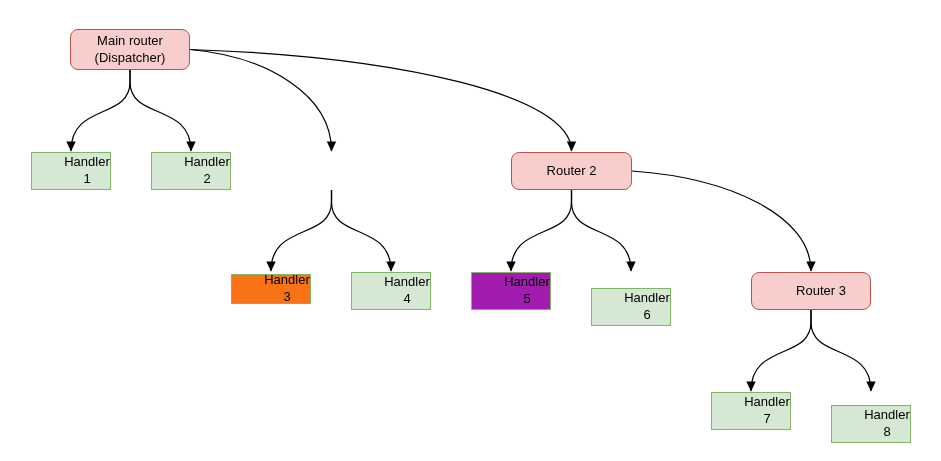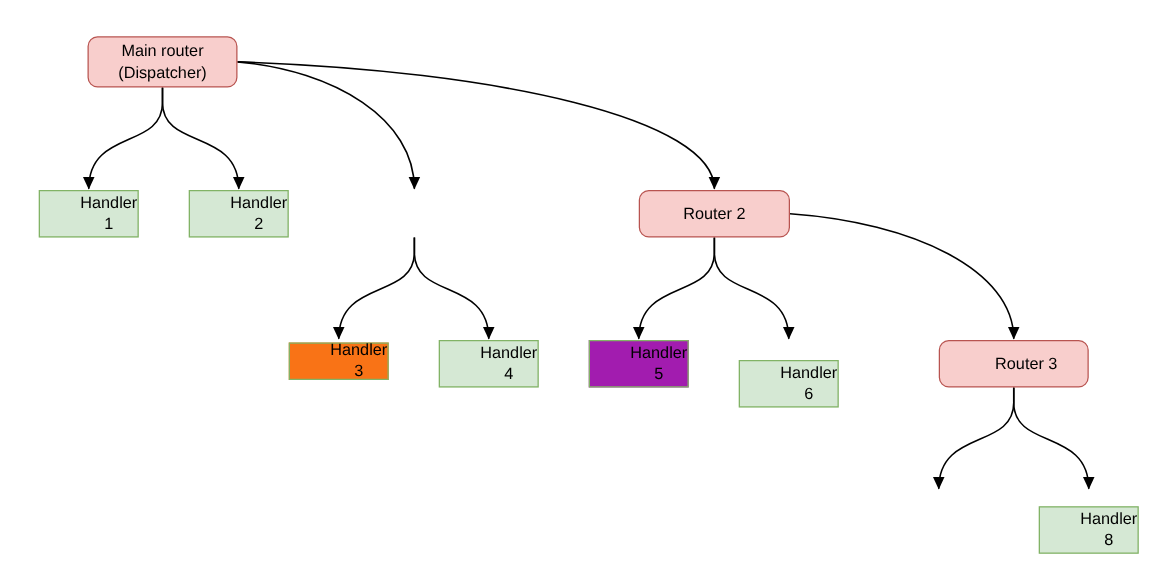--- a/index.html
+++ b/index.html
@@ -72,14 +72,15 @@
 <div class="node router" style="left: 70px; top: 29px; width: 120px; height: 41px; background: rgb(248, 206, 204); border: 1.4px solid rgb(184, 84, 80); color: rgb(0, 0, 0);">Main router
 (Dispatcher)</div>
     <div class="node handler" style="left: 31px; top: 152px; width: 80px; height: 38px; background: rgb(213, 232, 212); border: 1.4px solid rgb(130, 179, 102); color: rgb(0, 0, 0);">Handler 1</div>
     <div class="node handler" style="left: 151px; top: 152px; width: 80px; height: 38px; background: rgb(213, 232, 212); border: 1.4px solid rgb(130, 179, 102); color: rgb(0, 0, 0);">Handler 2</div>
     <div class="node router" style="left: 511px; top: 152px; width: 121px; height: 38px; background: rgb(248, 206, 204); border: 1.4px solid rgb(184, 84, 80); color: #000000;">Router 2</div>
     <div class="node handler" style="left: 231px; top: 274px; width: 80px; height: 30px; background: #f97316; border: 1.4px solid rgb(130, 179, 102); color: rgb(0, 0, 0);">Handler 3</div>
     <div class="node handler" style="left: 351px; top: 272px; width: 80px; height: 38px; background: rgb(213, 232, 212); border: 1.4px solid rgb(130, 179, 102); color: rgb(0, 0, 0);">Handler 4</div>
     <div class="node handler" style="left: 471px; top: 272px; width: 80px; height: 38px; background: #a21caf; border: 1.4px solid rgb(130, 179, 102); color: rgb(0, 0, 0);">Handler 5</div>
     <div class="node handler" style="left: 591px; top: 272px; width: 80px; height: 38px; background: rgb(213, 232, 212); border: 1.4px solid rgb(130, 179, 102); color: rgb(0, 0, 0); margin-top: 16px;">Handler 6</div>
     <div class="node router" style="left: 751px; top: 272px; width: 120px; height: 38px; background: rgb(248, 206, 204); border: 1.4px solid rgb(184, 84, 80); color: rgb(0, 0, 0); padding-left: 20px;">Router 3</div>
+    <div class="node handler" style="left: 711px; top: 392px; width: 80px; height: 38px; background: rgb(213, 232, 212); border: 1.4px solid rgb(130, 179, 102); color: rgb(0, 0, 0);">Handler 7</div>
     <div class="node handler" style="left: 831px; top: 392px; width: 80px; height: 38px; background: rgb(213, 232, 212); border: 1.4px solid rgb(130, 179, 102); color: rgb(0, 0, 0); margin-top: 13px;">Handler 8</div>
   </div>
 
 </body></html>

